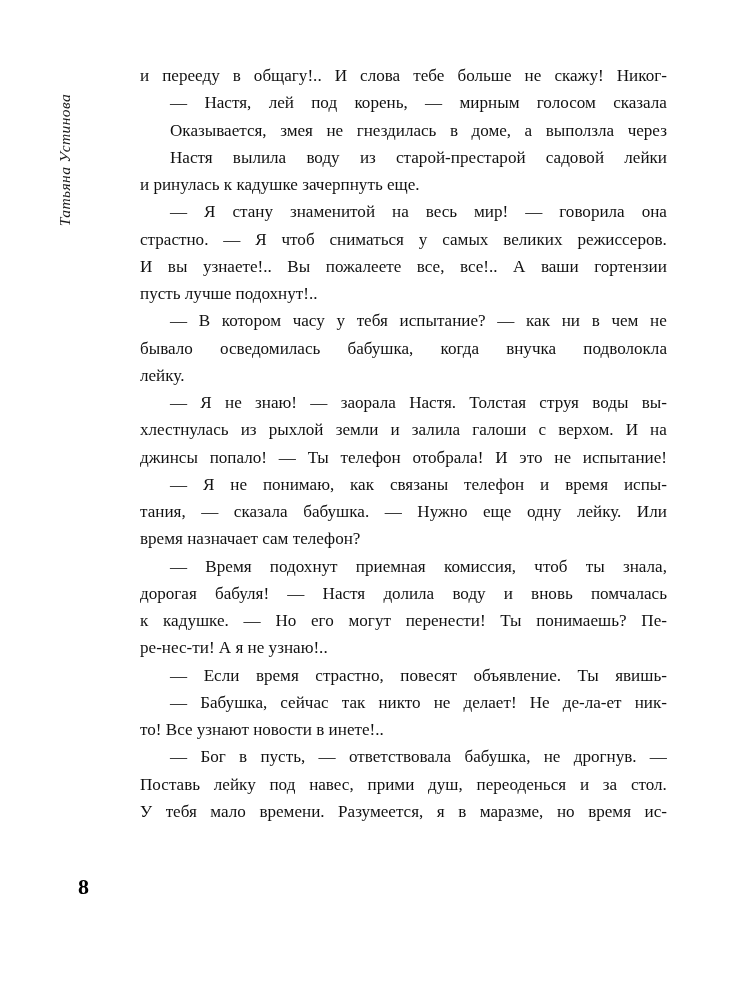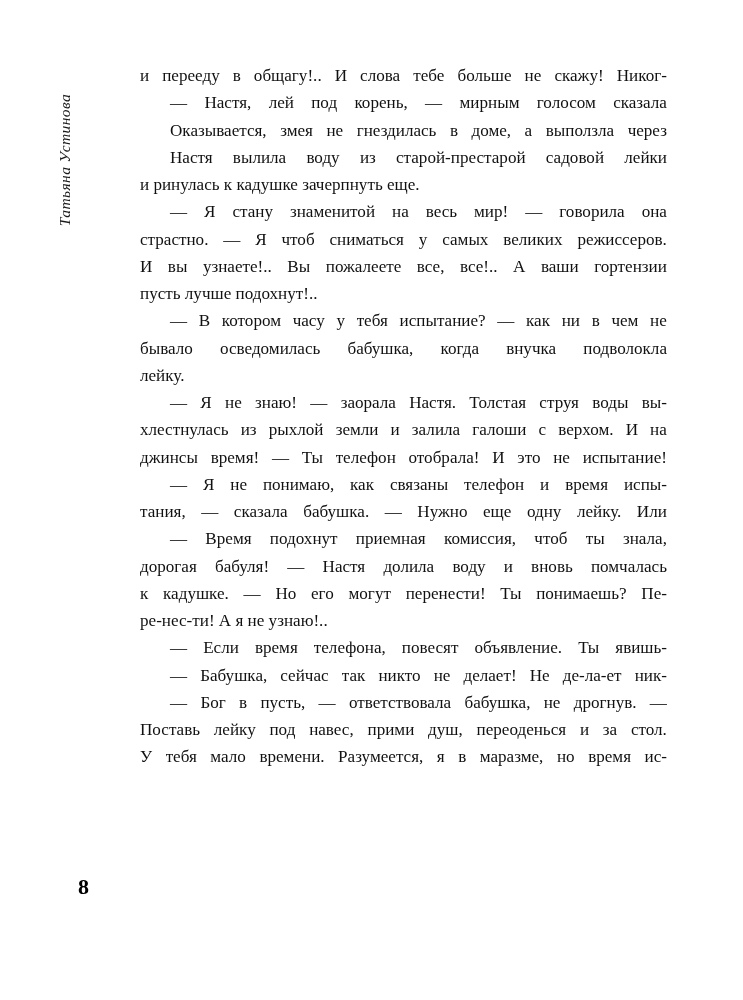--- a/index.html
+++ b/index.html
@@ -137,37 +137,39 @@
         <span class="line">пусть лучше подохнут!..</span>
       </p>
       <p class="para" style="text-indent: 0px;">
         <span class="line justified indent"><span>—</span><span>В</span><span>котором</span><span>часу</span><span>у</span><span>тебя</span><span>испытание?</span><span>—</span><span>как</span><span>ни</span><span>в</span><span>чем</span><span>не</span></span>
         <span class="line justified"><span>бывало</span><span>осведомилась</span><span>бабушка,</span><span>когда</span><span>внучка</span><span>подволокла</span></span>
         <span class="line">лейку.</span>
       </p>
       <p class="para" style="text-indent: 0px;">
         <span class="line justified indent"><span>—</span><span>Я</span><span>не</span><span>знаю!</span><span>—</span><span>заорала</span><span>Настя.</span><span>Толстая</span><span>струя</span><span>воды</span><span>вы-</span></span>
         <span class="line justified"><span>хлестнулась</span><span>из</span><span>рыхлой</span><span>земли</span><span>и</span><span>залила</span><span>галоши</span><span>с</span><span>верхом.</span><span>И</span><span>на</span></span>
-        <span class="line justified"><span>джинсы</span><span>время!</span><span>—</span><span>Ты</span><span>телефон</span><span>отобрала!</span><span>И</span><span>это</span><span>не</span><span>испытание!</span></span>
+        <span class="line justified"><span>джинсы</span><span>попало!</span><span>—</span><span>Ты</span><span>телефон</span><span>отобрала!</span><span>И</span><span>это</span><span>не</span><span>испытание!</span></span>
       </p>
       <p class="para" style="text-indent: 0px;">
         <span class="line justified indent"><span>—</span><span>Я</span><span>не</span><span>понимаю,</span><span>как</span><span>связаны</span><span>телефон</span><span>и</span><span>время</span><span>испы-</span></span>
         <span class="line justified"><span>тания,</span><span>—</span><span>сказала</span><span>бабушка.</span><span>—</span><span>Нужно</span><span>еще</span><span>одну</span><span>лейку.</span><span>Или</span></span>
+        <span class="line">время назначает сам телефон?</span>
       </p>
       <p class="para" style="text-indent: 0px;">
         <span class="line justified indent"><span>—</span><span>Время</span><span>подохнут</span><span>приемная</span><span>комиссия,</span><span>чтоб</span><span>ты</span><span>знала,</span></span>
         <span class="line justified"><span>дорогая</span><span>бабуля!</span><span>—</span><span>Настя</span><span>долила</span><span>воду</span><span>и</span><span>вновь</span><span>помчалась</span></span>
         <span class="line justified"><span>к</span><span>кадушке.</span><span>—</span><span>Но</span><span>его</span><span>могут</span><span>перенести!</span><span>Ты</span><span>понимаешь?</span><span>Пе-</span></span>
         <span class="line">ре-нес-ти! А я не узнаю!..</span>
       </p>
       <p class="para" style="text-indent: 0px;">
-        <span class="line justified indent"><span>—</span><span>Если</span><span>время</span><span>телефона,</span><span>повесят</span><span>объявление.</span><span>Ты</span><span>явишь-</span></span>
+        <span class="line justified indent"><span>—</span><span>Если</span><span>время</span><span>страстно,</span><span>повесят</span><span>объявление.</span><span>Ты</span><span>явишь-</span></span>
       </p>
       <p class="para" style="text-indent: 0px;">
         <span class="line justified indent"><span>—</span><span>Бабушка,</span><span>сейчас</span><span>так</span><span>никто</span><span>не</span><span>делает!</span><span>Не</span><span>де-ла-ет</span><span>ник-</span></span>
+        <span class="line">то! Все узнают новости в инете!..</span>
       </p>
       <p class="para" style="text-indent: 0px;">
         <span class="line justified indent"><span>—</span><span>Бог</span><span>в</span><span>пусть,</span><span>—</span><span>ответствовала</span><span>бабушка,</span><span>не</span><span>дрогнув.</span><span>—</span></span>
         <span class="line justified"><span>Поставь</span><span>лейку</span><span>под</span><span>навес,</span><span>прими</span><span>душ,</span><span>переоденься</span><span>и</span><span>за</span><span>стол.</span></span>
         <span class="line justified"><span>У</span><span>тебя</span><span>мало</span><span>времени.</span><span>Разумеется,</span><span>я</span><span>в</span><span>маразме,</span><span>но</span><span>время</span><span>ис-</span></span>
       </p>
     </div>
 
 </div>
 

